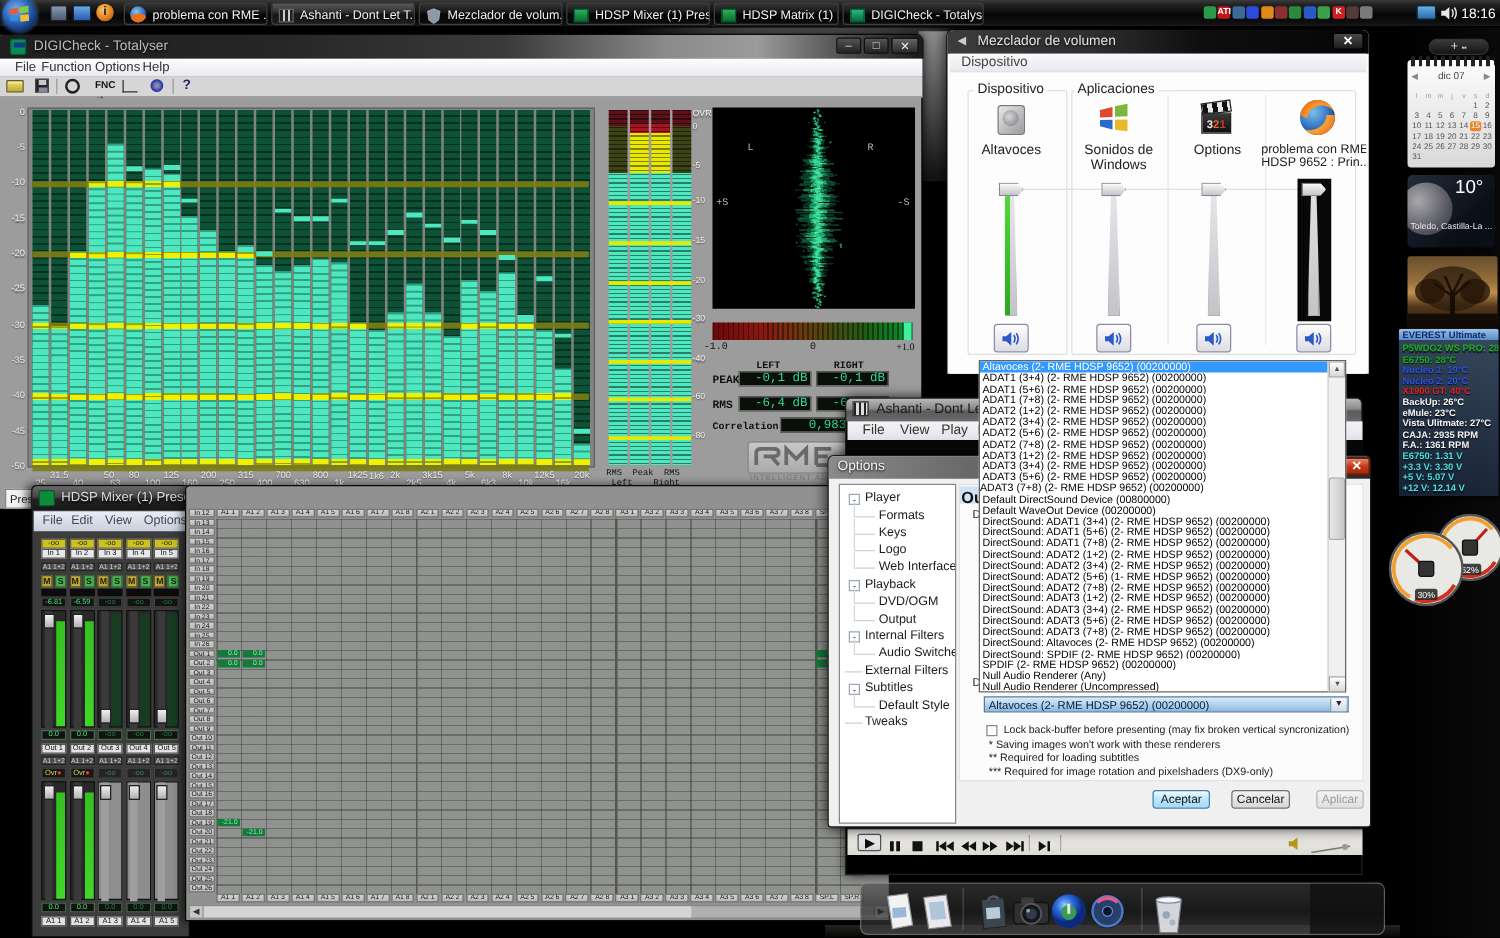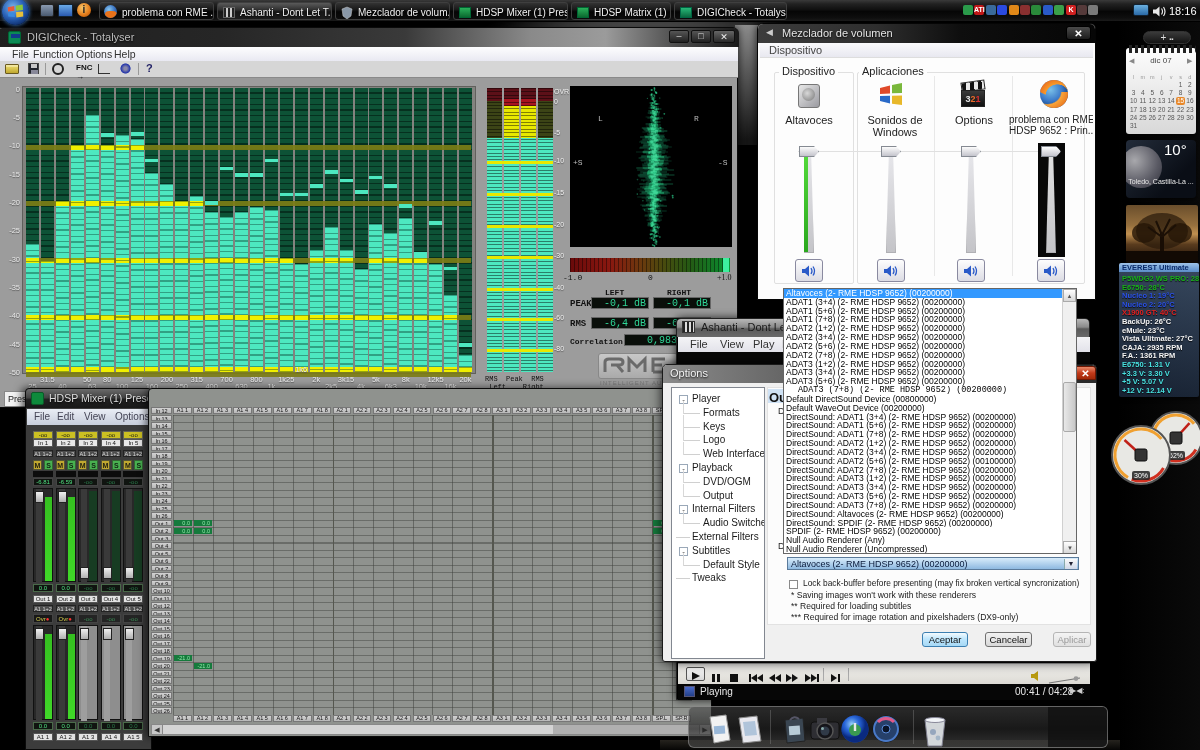--- a/index.html
+++ b/index.html
@@ -150,21 +150,21 @@
 <div class="ab" style="left:140.9px;top:353.5px;width:28px;text-align:center;font-size:7.5px;color:#ededed;text-shadow:0 1px 1px #555">160</div>
 <div class="ab" style="left:155.9px;top:346.5px;width:28px;text-align:center;font-size:7.5px;color:#ededed;text-shadow:0 1px 1px #555">200</div>
 <div class="ab" style="left:170.8px;top:353.5px;width:28px;text-align:center;font-size:7.5px;color:#ededed;text-shadow:0 1px 1px #555">250</div>
 <div class="ab" style="left:185.7px;top:346.5px;width:28px;text-align:center;font-size:7.5px;color:#ededed;text-shadow:0 1px 1px #555">315</div>
 <div class="ab" style="left:200.7px;top:353.5px;width:28px;text-align:center;font-size:7.5px;color:#ededed;text-shadow:0 1px 1px #555">400</div>
 <div class="ab" style="left:215.6px;top:346.5px;width:28px;text-align:center;font-size:7.5px;color:#ededed;text-shadow:0 1px 1px #555">700</div>
 <div class="ab" style="left:230.5px;top:353.5px;width:28px;text-align:center;font-size:7.5px;color:#ededed;text-shadow:0 1px 1px #555">630</div>
 <div class="ab" style="left:245.4px;top:346.5px;width:28px;text-align:center;font-size:7.5px;color:#ededed;text-shadow:0 1px 1px #555">800</div>
 <div class="ab" style="left:260.4px;top:353.5px;width:28px;text-align:center;font-size:7.5px;color:#ededed;text-shadow:0 1px 1px #555">1k</div>
 <div class="ab" style="left:275.3px;top:346.5px;width:28px;text-align:center;font-size:7.5px;color:#ededed;text-shadow:0 1px 1px #555">1k25</div>
-<div class="ab" style="left:290.2px;top:337px;width:28px;text-align:center;font-size:7.5px;color:#ededed;text-shadow:0 1px 1px #555">1k6</div>
+<div class="ab" style="left:290.2px;top:348px;width:28px;text-align:center;font-size:7.5px;color:#ededed;text-shadow:0 1px 1px #555">1k6</div>
 <div class="ab" style="left:305.2px;top:346.5px;width:28px;text-align:center;font-size:7.5px;color:#ededed;text-shadow:0 1px 1px #555">2k</div>
 <div class="ab" style="left:320.1px;top:353.5px;width:28px;text-align:center;font-size:7.5px;color:#ededed;text-shadow:0 1px 1px #555">2k5</div>
 <div class="ab" style="left:335.0px;top:346.5px;width:28px;text-align:center;font-size:7.5px;color:#ededed;text-shadow:0 1px 1px #555">3k15</div>
 <div class="ab" style="left:350.0px;top:353.5px;width:28px;text-align:center;font-size:7.5px;color:#ededed;text-shadow:0 1px 1px #555">4k</div>
 <div class="ab" style="left:364.9px;top:346.5px;width:28px;text-align:center;font-size:7.5px;color:#ededed;text-shadow:0 1px 1px #555">5k</div>
 <div class="ab" style="left:379.8px;top:353.5px;width:28px;text-align:center;font-size:7.5px;color:#ededed;text-shadow:0 1px 1px #555">6k3</div>
 <div class="ab" style="left:394.8px;top:346.5px;width:28px;text-align:center;font-size:7.5px;color:#ededed;text-shadow:0 1px 1px #555">8k</div>
 <div class="ab" style="left:409.7px;top:353.5px;width:28px;text-align:center;font-size:7.5px;color:#ededed;text-shadow:0 1px 1px #555">10k</div>
 <div class="ab" style="left:424.6px;top:346.5px;width:28px;text-align:center;font-size:7.5px;color:#ededed;text-shadow:0 1px 1px #555">12k5</div>
 <div class="ab" style="left:439.5px;top:353.5px;width:28px;text-align:center;font-size:7.5px;color:#ededed;text-shadow:0 1px 1px #555">16k</div>
@@ -1119,26 +1119,20 @@
           </svg></div>
   <div class="ab" style="left:170px;top:4px;width:1px;height:13px;background:#aaa"></div>
   <div class="ab" style="left:352px;top:4px"><svg width="14" height="12">
             <polygon points="1,4 4,4 8,1 8,11 4,8 1,8" fill="#b89a10"></polygon>
           </svg></div>
   <div class="ab" style="left:370px;top:6px;width:34px;height:8px"><svg width="34" height="8">
             <line x1="1" y1="7" x2="32" y2="2" stroke="#777" stroke-width="1.2"></line>
             <circle cx="28" cy="2.6" r="2.4" fill="#999"></circle>
           </svg></div>
  </div>
- <div class="ab" style="left:1px;top:365px;width:412px;height:16px;background:#060606;color:#e8e8e8;font-size:10px">
-  <div class="ab" style="left:6px;top:2px;width:11px;height:11px;background:linear-gradient(#4a6ac8,#23408a);border:1px solid #557"></div>
-  <span class="ab" style="left:22px;top:2px">Playing</span>
-  <span class="ab" style="left:337px;top:2px">00:41 / 04:28</span>
-  <span class="ab" style="left:392px;top:2px;font-size:8px;color:#ccc">▶◀:</span>
- </div>
 </div>
 
 <div class="ab" style="left:662px;top:364px;width:435px;height:298px;background:#f0f0f0;border:1px solid #1a1a1a;border-radius:5px 5px 3px 3px;box-shadow:0 0 12px rgba(0,0,0,.85);z-index:6">
  <div class="ab" style="left:0;top:0;width:433px;height:18px;border-radius:4px 4px 0 0;background:linear-gradient(90deg,#8a8a8a,#6a6a6a 25%,#3a3a3a 60%,#2a2a2a)">
   <div class="ab" style="left:7px;top:2px;font-size:11px;color:#f4f4f4;text-shadow:0 1px 2px #000">Options</div>
   <div class="ab" style="left:412px;top:1px;width:21px;height:14px;background:linear-gradient(#e8896a,#c23a1a 50%,#a02808);border:1px solid #701804;border-radius:0 3px 0 3px;color:#fff;font-size:10px;font-weight:bold;text-align:center;line-height:13px">✕</div>
  </div>
 <div class="ab" style="left:8px;top:22px;width:94px;height:272px;background:#fff;border:1px solid #828790;overflow:hidden">
         <div class="ab" style="left:7px;top:7.0px;width:9px;height:9px;background:#fff;border:1px solid #9aa8b8;font-size:8px;line-height:7px;text-align:center;color:#444">-</div>
         <div class="ab" style="left:20px;top:5.0px;font-size:10px;color:#1a1a1a;white-space:nowrap">Player</div>
@@ -1200,29 +1194,29 @@
         <div style="height:8.83px;font-size:8.5px;line-height:8.9px;white-space:nowrap;overflow:hidden;padding-left:2px;color:#000;">ADAT1 (3+4) (2- RME HDSP 9652) (00200000)</div>
         <div style="height:8.83px;font-size:8.5px;line-height:8.9px;white-space:nowrap;overflow:hidden;padding-left:2px;color:#000;">ADAT1 (5+6) (2- RME HDSP 9652) (00200000)</div>
         <div style="height:8.83px;font-size:8.5px;line-height:8.9px;white-space:nowrap;overflow:hidden;padding-left:2px;color:#000;">ADAT1 (7+8) (2- RME HDSP 9652) (00200000)</div>
         <div style="height:8.83px;font-size:8.5px;line-height:8.9px;white-space:nowrap;overflow:hidden;padding-left:2px;color:#000;">ADAT2 (1+2) (2- RME HDSP 9652) (00200000)</div>
         <div style="height:8.83px;font-size:8.5px;line-height:8.9px;white-space:nowrap;overflow:hidden;padding-left:2px;color:#000;">ADAT2 (3+4) (2- RME HDSP 9652) (00200000)</div>
         <div style="height:8.83px;font-size:8.5px;line-height:8.9px;white-space:nowrap;overflow:hidden;padding-left:2px;color:#000;">ADAT2 (5+6) (2- RME HDSP 9652) (00200000)</div>
         <div style="height:8.83px;font-size:8.5px;line-height:8.9px;white-space:nowrap;overflow:hidden;padding-left:2px;color:#000;">ADAT2 (7+8) (2- RME HDSP 9652) (00200000)</div>
         <div style="height:8.83px;font-size:8.5px;line-height:8.9px;white-space:nowrap;overflow:hidden;padding-left:2px;color:#000;">ADAT3 (1+2) (2- RME HDSP 9652) (00200000)</div>
         <div style="height:8.83px;font-size:8.5px;line-height:8.9px;white-space:nowrap;overflow:hidden;padding-left:2px;color:#000;">ADAT3 (3+4) (2- RME HDSP 9652) (00200000)</div>
         <div style="height:8.83px;font-size:8.5px;line-height:8.9px;white-space:nowrap;overflow:hidden;padding-left:2px;color:#000;">ADAT3 (5+6) (2- RME HDSP 9652) (00200000)</div>
-        <div style="height:8.83px;font-size:8.5px;line-height:8.9px;white-space:nowrap;overflow:hidden;padding-left:14px;color:#000;font-family:Liberation Mono, monospace;">ADAT3 (7+8) (2- RME HDSP 9652) (00200000)</div>
+        <div style="height:8.83px;font-size:8.5px;line-height:8.9px;white-space:nowrap;overflow:hidden;padding-left:0;color:#000;">ADAT3 (7+8) (2- RME HDSP 9652) (00200000)</div>
         <div style="height:8.83px;font-size:8.5px;line-height:8.9px;white-space:nowrap;overflow:hidden;padding-left:2px;color:#000;">Default DirectSound Device (00800000)</div>
         <div style="height:8.83px;font-size:8.5px;line-height:8.9px;white-space:nowrap;overflow:hidden;padding-left:2px;color:#000;">Default WaveOut Device (00200000)</div>
         <div style="height:8.83px;font-size:8.5px;line-height:8.9px;white-space:nowrap;overflow:hidden;padding-left:2px;color:#000;">DirectSound: ADAT1 (3+4) (2- RME HDSP 9652) (00200000)</div>
         <div style="height:8.83px;font-size:8.5px;line-height:8.9px;white-space:nowrap;overflow:hidden;padding-left:2px;color:#000;">DirectSound: ADAT1 (5+6) (2- RME HDSP 9652) (00200000)</div>
         <div style="height:8.83px;font-size:8.5px;line-height:8.9px;white-space:nowrap;overflow:hidden;padding-left:2px;color:#000;">DirectSound: ADAT1 (7+8) (2- RME HDSP 9652) (00200000)</div>
         <div style="height:8.83px;font-size:8.5px;line-height:8.9px;white-space:nowrap;overflow:hidden;padding-left:2px;color:#000;">DirectSound: ADAT2 (1+2) (2- RME HDSP 9652) (00200000)</div>
         <div style="height:8.83px;font-size:8.5px;line-height:8.9px;white-space:nowrap;overflow:hidden;padding-left:2px;color:#000;">DirectSound: ADAT2 (3+4) (2- RME HDSP 9652) (00200000)</div>
-        <div style="height:8.83px;font-size:8.5px;line-height:8.9px;white-space:nowrap;overflow:hidden;padding-left:2px;color:#000;">DirectSound: ADAT2 (5+6) (2- RME HDSP 9652) (00100000)</div>
+        <div style="height:8.83px;font-size:8.5px;line-height:8.9px;white-space:nowrap;overflow:hidden;padding-left:2px;color:#000;">DirectSound: ADAT2 (5+6) (1- RME HDSP 9652) (00200000)</div>
         <div style="height:8.83px;font-size:8.5px;line-height:8.9px;white-space:nowrap;overflow:hidden;padding-left:2px;color:#000;">DirectSound: ADAT2 (7+8) (2- RME HDSP 9652) (00200000)</div>
         <div style="height:8.83px;font-size:8.5px;line-height:8.9px;white-space:nowrap;overflow:hidden;padding-left:2px;color:#000;">DirectSound: ADAT3 (1+2) (2- RME HDSP 9652) (00200000)</div>
         <div style="height:8.83px;font-size:8.5px;line-height:8.9px;white-space:nowrap;overflow:hidden;padding-left:2px;color:#000;">DirectSound: ADAT3 (3+4) (2- RME HDSP 9652) (00200000)</div>
         <div style="height:8.83px;font-size:8.5px;line-height:8.9px;white-space:nowrap;overflow:hidden;padding-left:2px;color:#000;">DirectSound: ADAT3 (5+6) (2- RME HDSP 9652) (00200000)</div>
         <div style="height:8.83px;font-size:8.5px;line-height:8.9px;white-space:nowrap;overflow:hidden;padding-left:2px;color:#000;">DirectSound: ADAT3 (7+8) (2- RME HDSP 9652) (00200000)</div>
         <div style="height:8.83px;font-size:8.5px;line-height:8.9px;white-space:nowrap;overflow:hidden;padding-left:2px;color:#000;">DirectSound: Altavoces (2- RME HDSP 9652) (00200000)</div>
         <div style="height:8.83px;font-size:8.5px;line-height:8.9px;white-space:nowrap;overflow:hidden;padding-left:2px;color:#000;">DirectSound: SPDIF (2- RME HDSP 9652) (00200000)</div>
         <div style="height:8.83px;font-size:8.5px;line-height:8.9px;white-space:nowrap;overflow:hidden;padding-left:2px;color:#000;">SPDIF (2- RME HDSP 9652) (00200000)</div>
         <div style="height:8.83px;font-size:8.5px;line-height:8.9px;white-space:nowrap;overflow:hidden;padding-left:2px;color:#000;">Null Audio Renderer (Any)</div>
         <div style="height:8.83px;font-size:8.5px;line-height:8.9px;white-space:nowrap;overflow:hidden;padding-left:2px;color:#000;">Null Audio Renderer (Uncompressed)</div>

